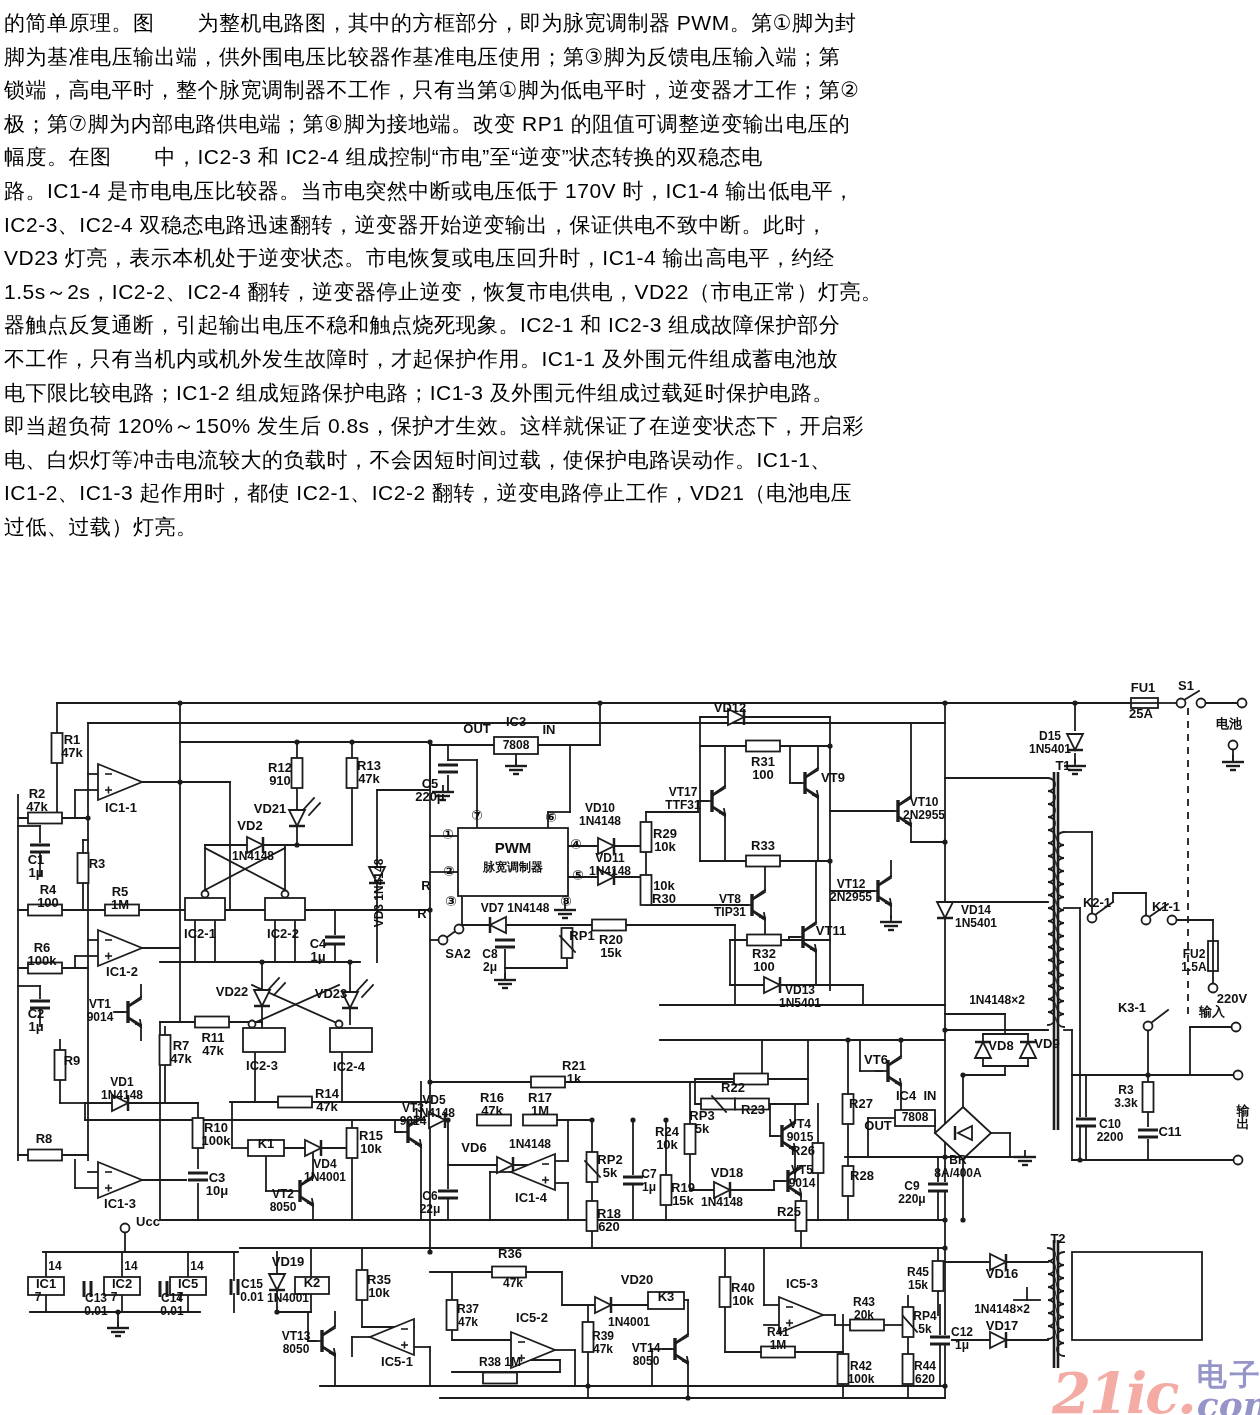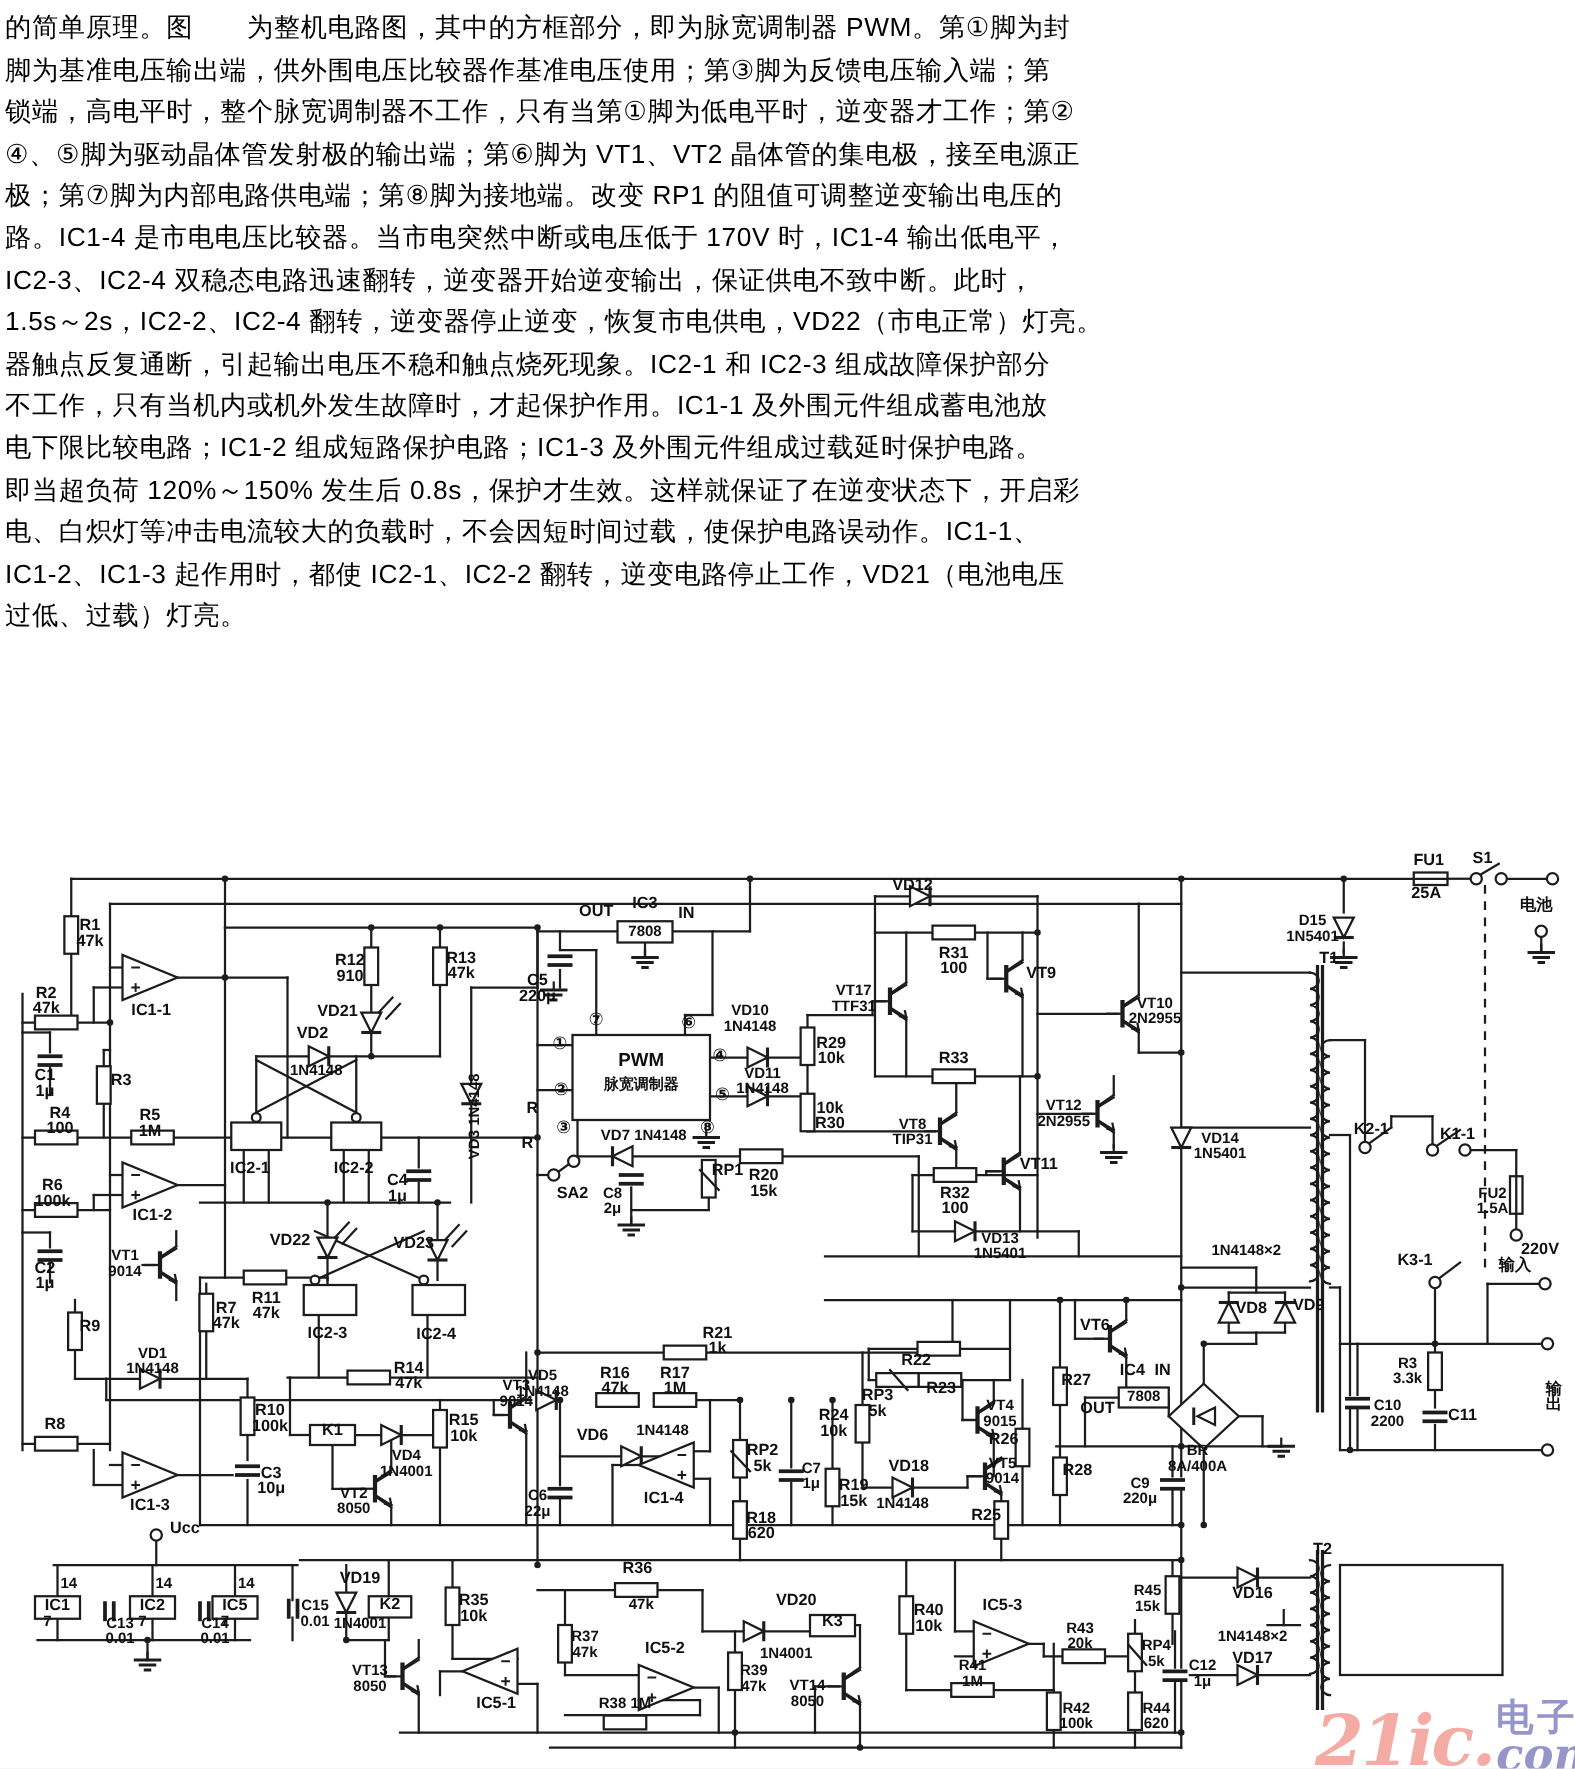--- a/index.html
+++ b/index.html
@@ -21,24 +21,25 @@
   #wm .sfx{display:block;font-size:36px;font-weight:800;font-style:italic;margin-top:-4px;}
 </style>
 </head>
 <body>
 
 <div id="page">
   <div id="article">
       <div class="aline">的简单原理。图　　为整机电路图，其中的方框部分，即为脉宽调制器 PWM。第①脚为封</div>
       <div class="aline">脚为基准电压输出端，供外围电压比较器作基准电压使用；第③脚为反馈电压输入端；第</div>
       <div class="aline">锁端，高电平时，整个脉宽调制器不工作，只有当第①脚为低电平时，逆变器才工作；第②</div>
-      <div class="aline">④、⑤脚为驱动晶体管发射极的输出端；第⑥脚为 VT1、VT2 晶体管的集电极，接至电源正</div>
       <div class="aline">极；第⑦脚为内部电路供电端；第⑧脚为接地端。改变 RP1 的阻值可调整逆变输出电压的</div>
+      <div class="aline">幅度。在图　　中，IC2-3 和 IC2-4 组成控制“市电”至“逆变”状态转换的双稳态电</div>
       <div class="aline">路。IC1-4 是市电电压比较器。当市电突然中断或电压低于 170V 时，IC1-4 输出低电平，</div>
       <div class="aline">IC2-3、IC2-4 双稳态电路迅速翻转，逆变器开始逆变输出，保证供电不致中断。此时，</div>
+      <div class="aline">VD23 灯亮，表示本机处于逆变状态。市电恢复或电压回升时，IC1-4 输出高电平，约经</div>
       <div class="aline">1.5s～2s，IC2-2、IC2-4 翻转，逆变器停止逆变，恢复市电供电，VD22（市电正常）灯亮。</div>
       <div class="aline">器触点反复通断，引起输出电压不稳和触点烧死现象。IC2-1 和 IC2-3 组成故障保护部分</div>
       <div class="aline">不工作，只有当机内或机外发生故障时，才起保护作用。IC1-1 及外围元件组成蓄电池放</div>
       <div class="aline">电下限比较电路；IC1-2 组成短路保护电路；IC1-3 及外围元件组成过载延时保护电路。</div>
       <div class="aline">即当超负荷 120%～150% 发生后 0.8s，保护才生效。这样就保证了在逆变状态下，开启彩</div>
       <div class="aline">电、白炽灯等冲击电流较大的负载时，不会因短时间过载，使保护电路误动作。IC1-1、</div>
       <div class="aline">IC1-2、IC1-3 起作用时，都使 IC2-1、IC2-2 翻转，逆变电路停止工作，VD21（电池电压</div>
       <div class="aline">过低、过载）灯亮。</div>
     </div>
   <svg id="schem" width="1260" height="1415" viewBox="0 0 1260 1415">

